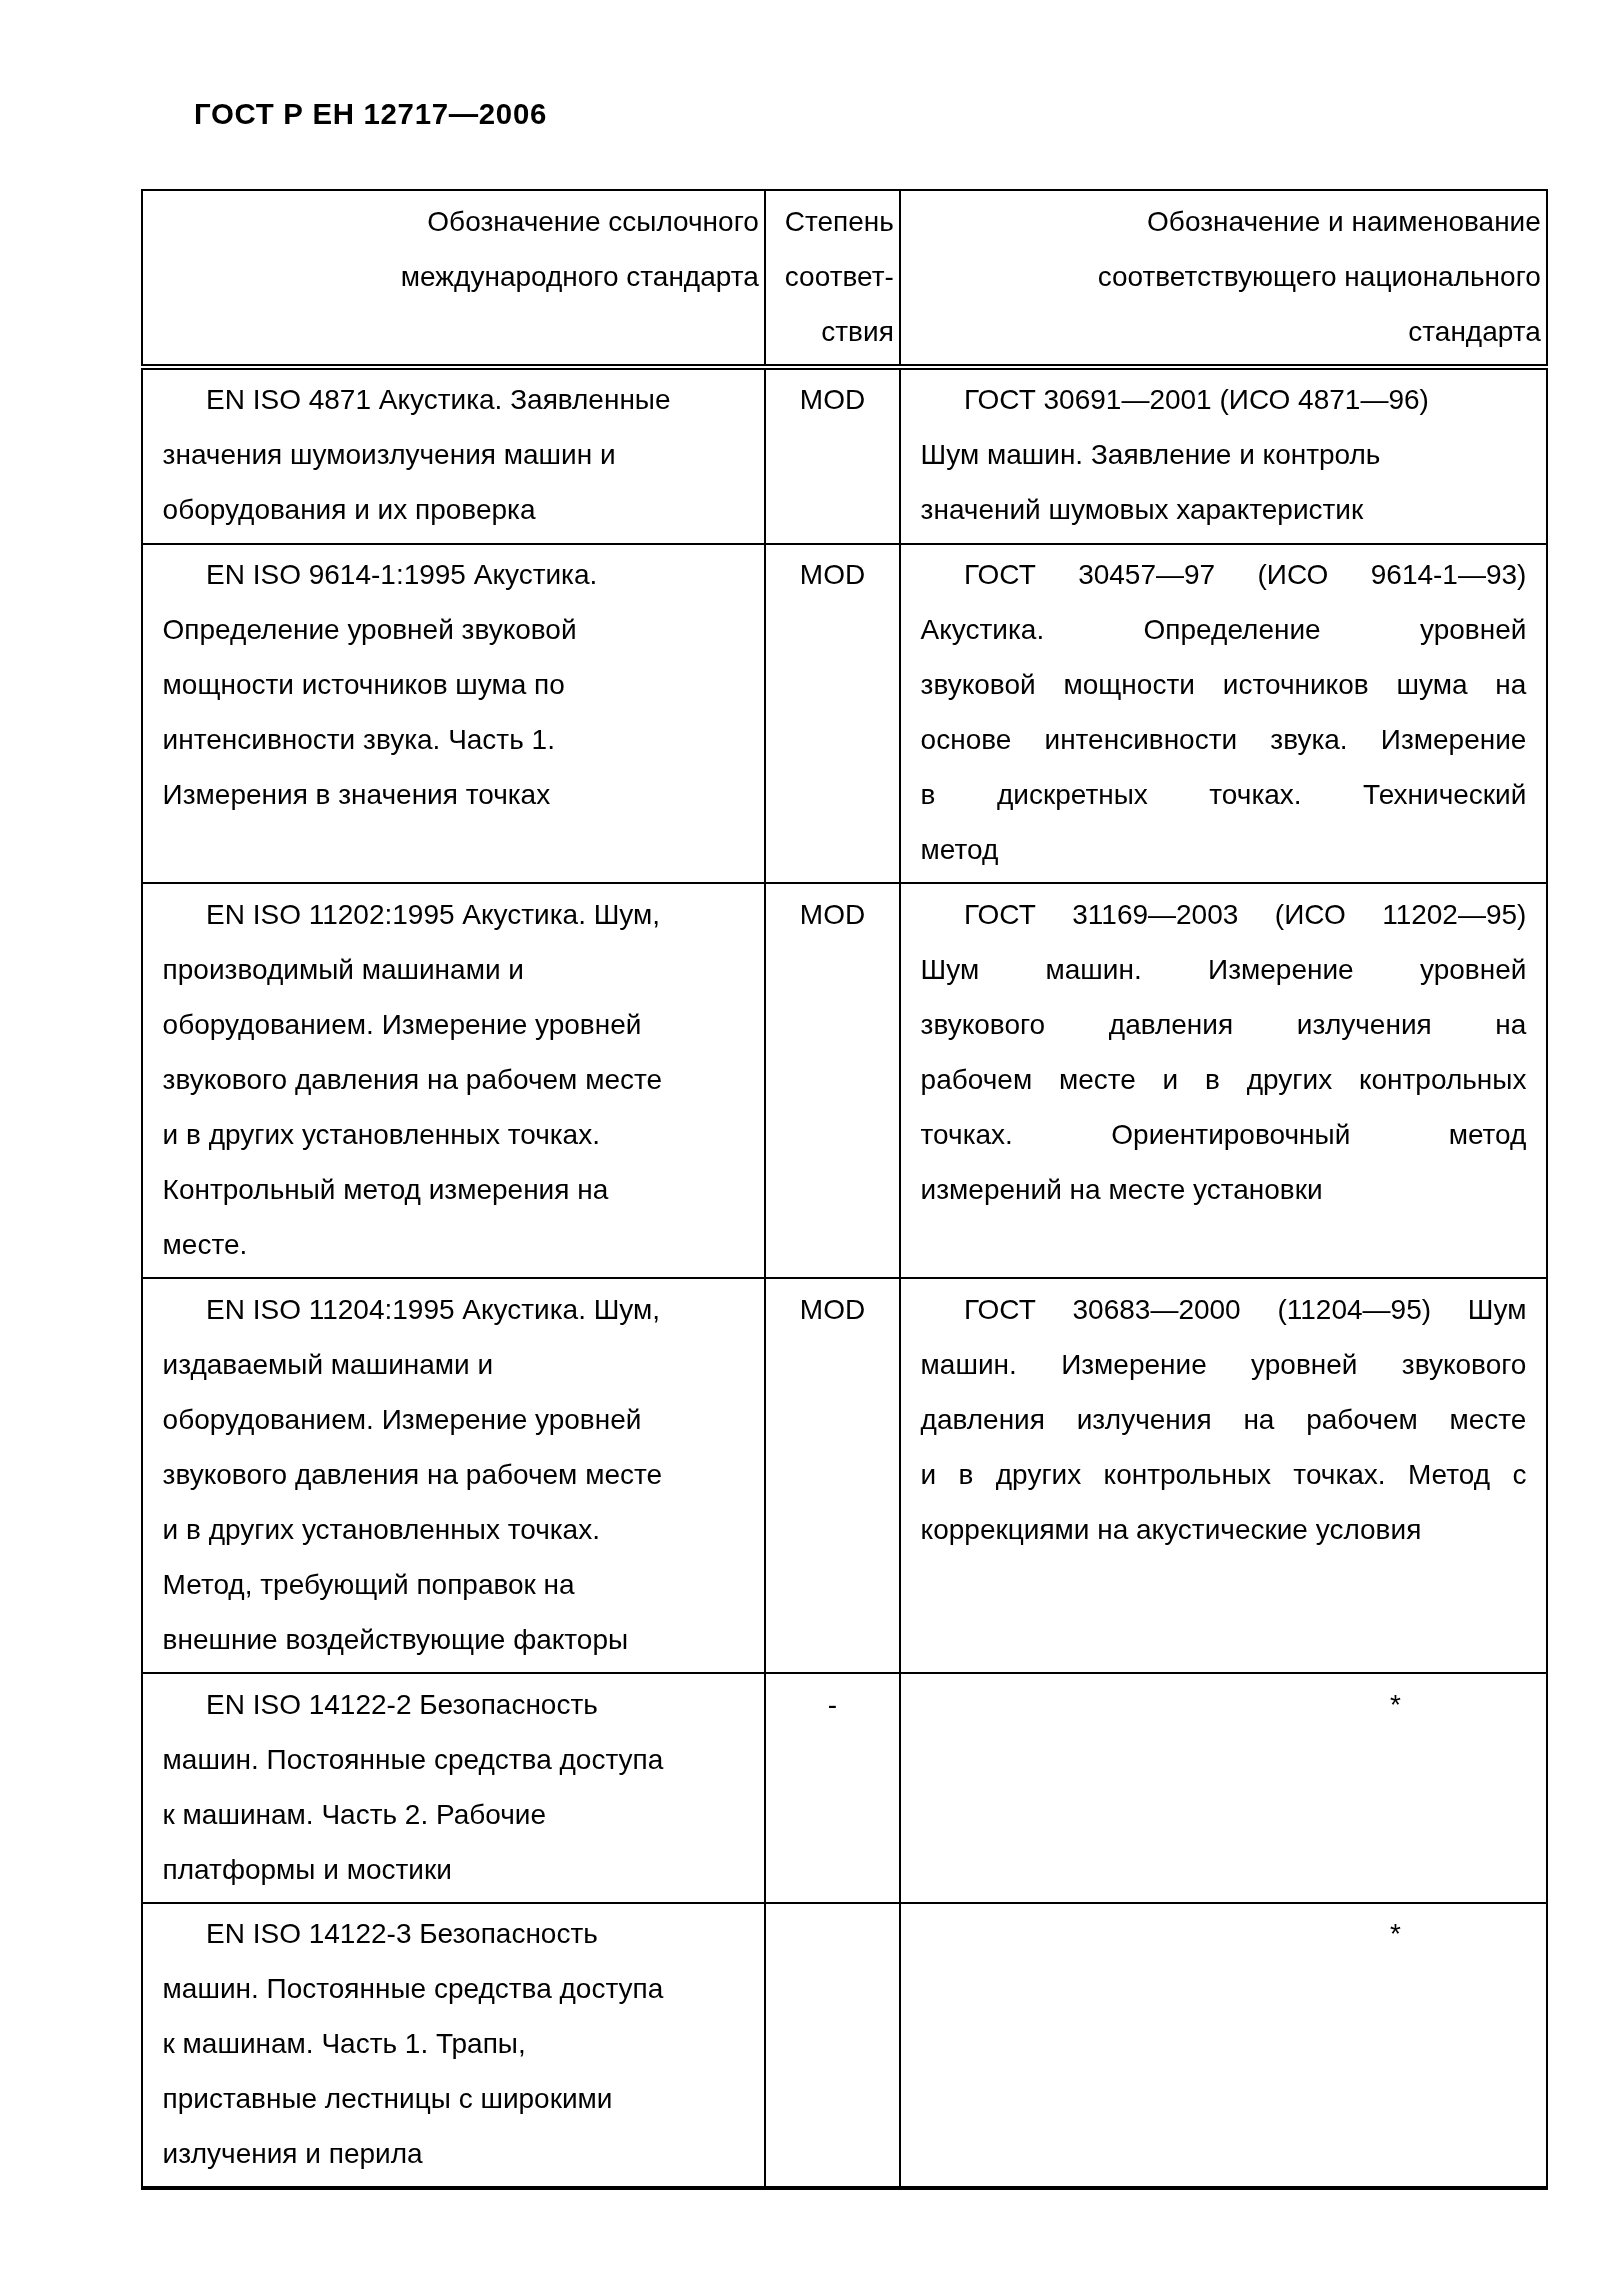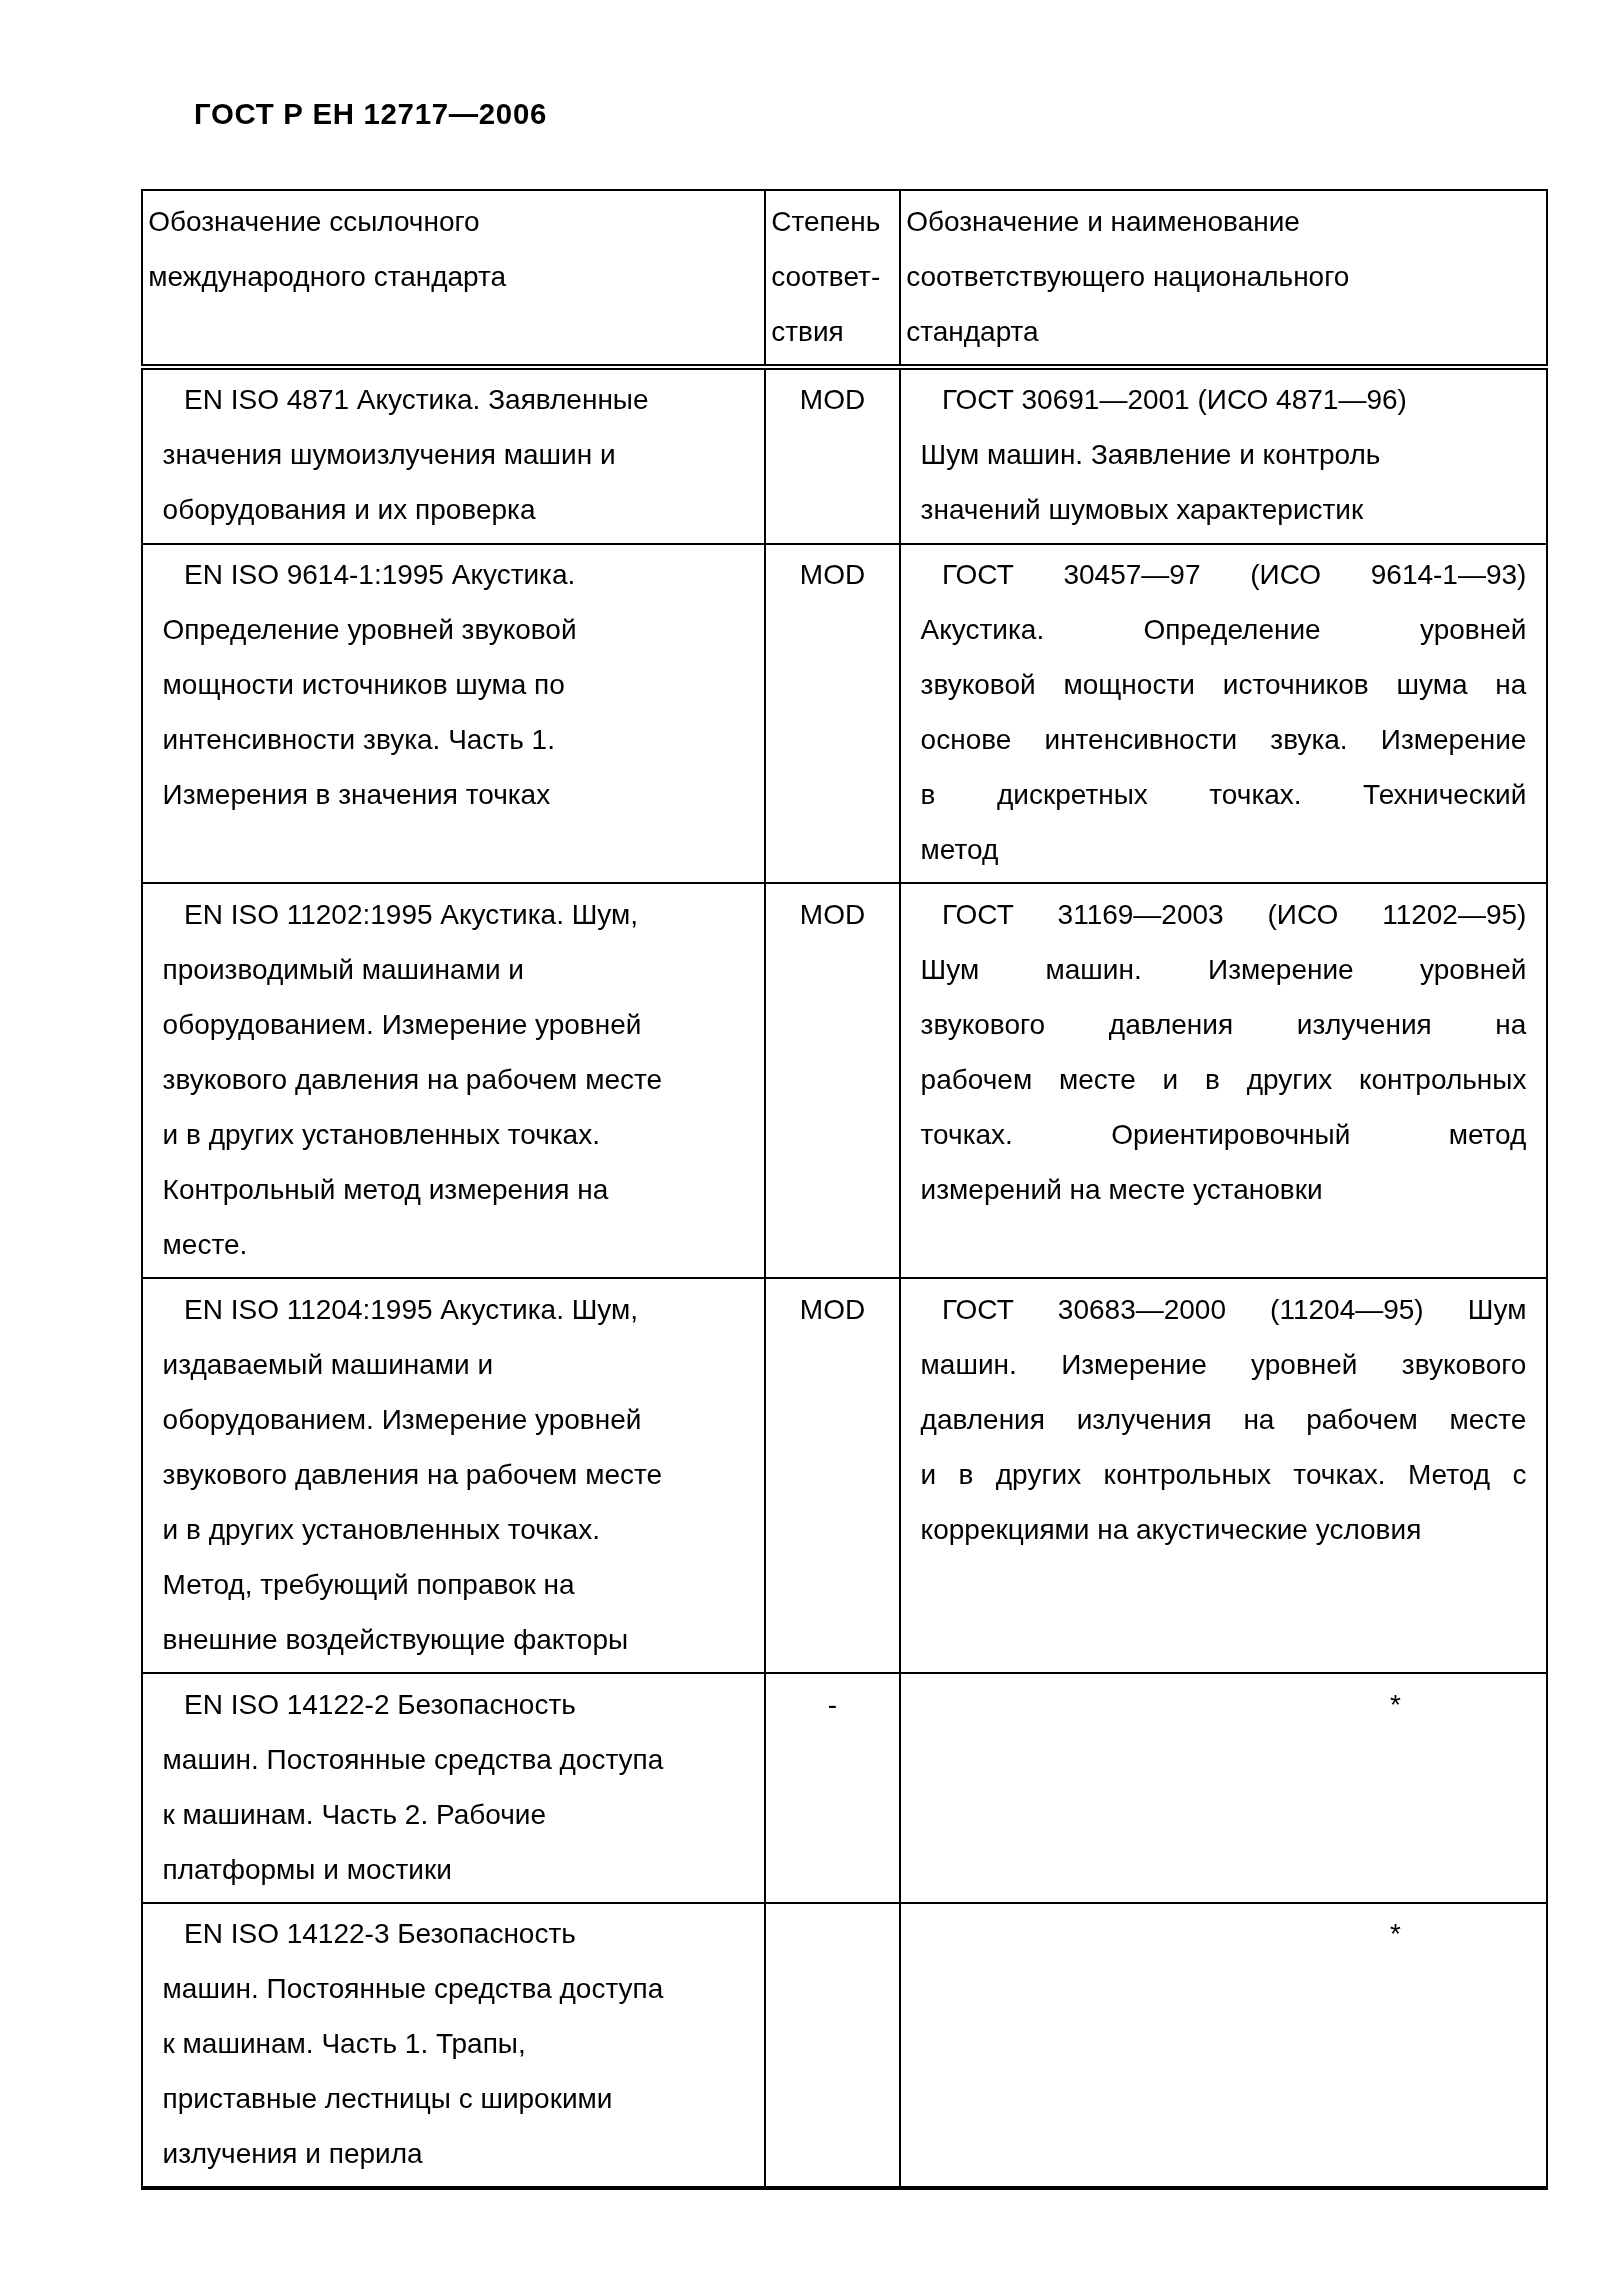--- a/index.html
+++ b/index.html
@@ -40,23 +40,23 @@
   th,td{
     border:2px solid #000;
     vertical-align:top;
     padding:2.6px 0 5.2px 0;
     font-weight:normal;
   }
   thead th{border-bottom:6.5px double #000;}
   tbody td{border-top-width:2.6px;}
   tbody tr:last-child td{border-bottom:4.6px solid #000;}
   .ln{padding:0 19.6px;}
-  .ln.first{padding-left:41px;}
+  .ln.first{padding-left:63px;}
   .ln.just{text-align:justify;text-align-last:justify;}
-  .ln.center{text-align:left;padding:0 5.2px;}
+  .ln.center{text-align:right;padding:0 5.2px;}
   .ln.star{padding-left:489px;}
   td.c2 .ln{text-align:center;padding:0 8px;}
   .continuation{
     margin:10.5px 0 0 37px;
     font-size:29px;
     font-style:italic;
     line-height:34px;
   }
 </style>
 </head>

